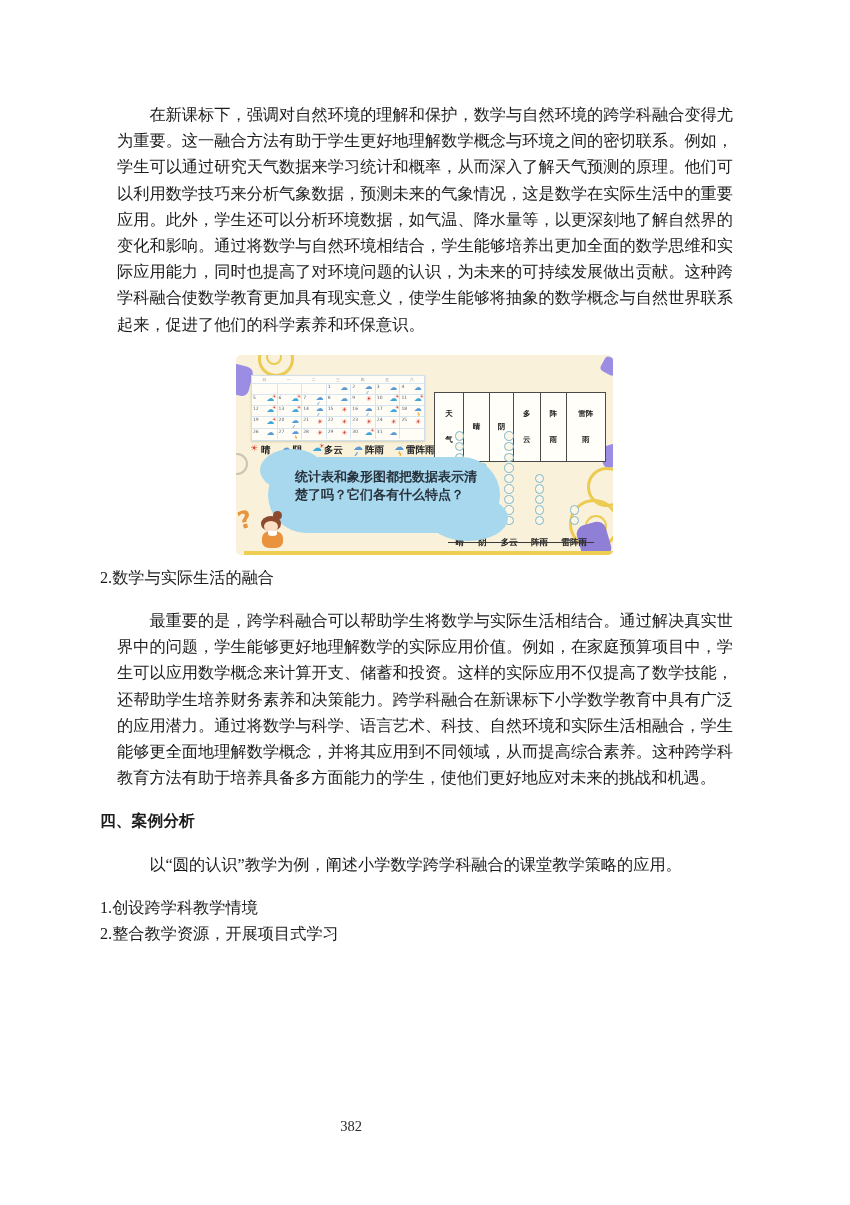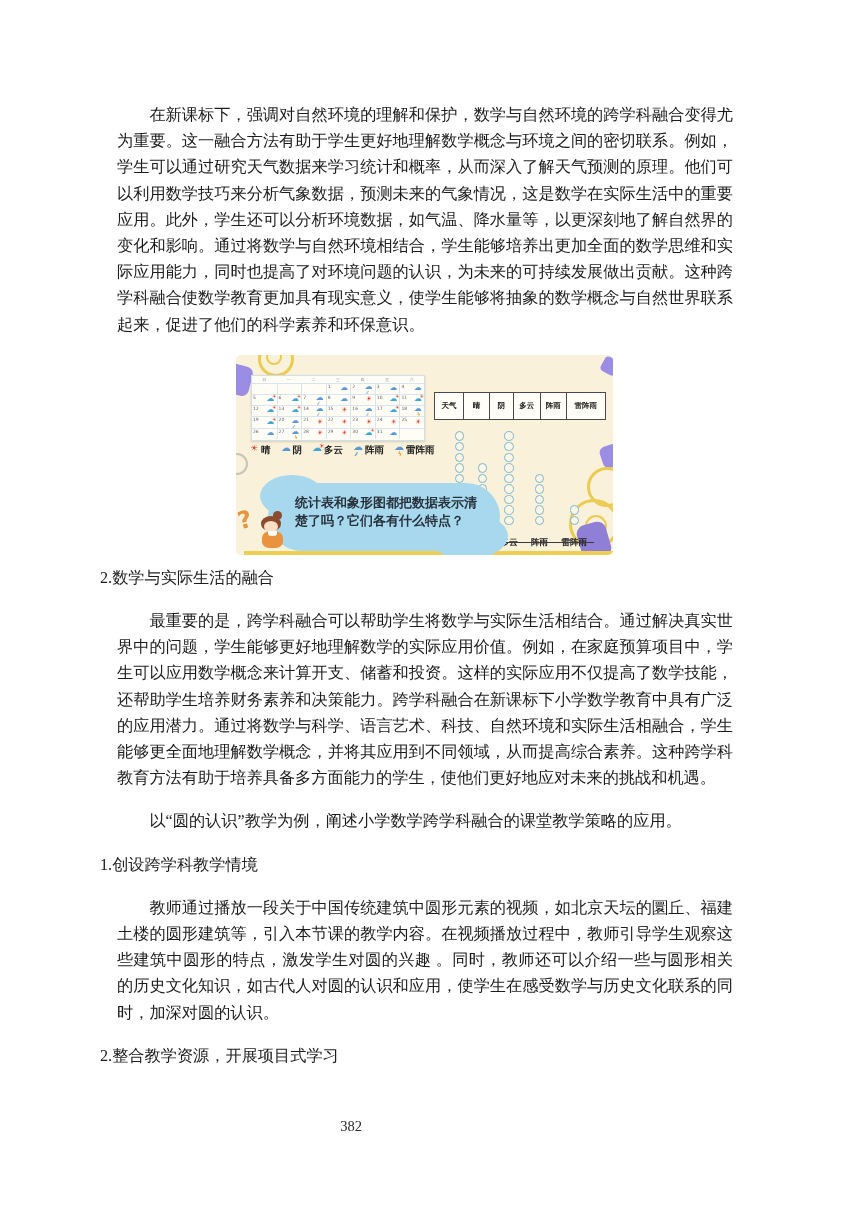--- a/index.html
+++ b/index.html
@@ -59,31 +59,31 @@
   .wi-zhenyu::before{content:"☁";color:#5b9bd5;font-size:8px;left:0;top:-2px;}
   .wi-zhenyu::after{content:"⁄⁄";color:#3a86c8;font-size:4px;left:2px;bottom:-2px;}
   .wi-lei::before{content:"☁";color:#5b9bd5;font-size:8px;left:0;top:-2px;}
   .wi-lei::after{content:"ϟ";color:#eba11c;font-weight:bold;font-size:5px;left:3px;bottom:-2px;}
   
   .cal-legend{position:absolute;left:13px;top:88px;display:flex;gap:10px;align-items:center;height:14px;}
   .leg-item{display:flex;align-items:center;gap:3px;font-size:9.5px;font-weight:bold;color:#222;}
   .leg-item .wi{transform:scale(1.25);transform-origin:left center;}
   
   .wtable{position:absolute;left:198px;top:37px;width:172px;border-collapse:collapse;background:#fffef8;table-layout:fixed;}
-  .wtable td{border:1px solid #4a4a4a;text-align:center;font-size:7.5px;font-weight:bold;color:#222;height:12px;padding:0;overflow:hidden;}
+  .wtable td{border:1px solid #4a4a4a;text-align:center;font-size:7.5px;font-weight:bold;color:#222;height:12px;padding:8px;overflow:hidden;}
   .wtable td.num{color:#3a3fae;}
   
   .picto{position:absolute;left:216px;top:76px;width:138px;}
   .picto-cols{display:flex;align-items:flex-end;justify-content:space-between;padding:0 3px;position:relative;}
   .pcol{display:flex;flex-direction:column;align-items:center;}
   .pcirc{width:7.4px;height:7.4px;border:1px solid #7fb6cc;border-radius:50%;margin:0.6px 0;background:#fbf6e6;}
   .plab{font-size:8.5px;font-weight:bold;color:#222;margin-top:3px;white-space:nowrap;}
   .picto-base{position:absolute;left:-4px;right:-4px;bottom:12.5px;border-top:1.2px solid #3a3a3a;}
   
-  .bubble{position:absolute;left:32px;top:102px;width:232px;height:68px;background:#a7d8ee;border-radius:38px;margin-top:26px;}
+  .bubble{position:absolute;left:32px;top:102px;width:232px;height:76px;background:#a7d8ee;border-radius:38px;}
   .bubble::before{content:"";position:absolute;width:64px;height:42px;background:#a7d8ee;border-radius:50%;left:-8px;top:-8px;}
   .bubble::after{content:"";position:absolute;width:80px;height:46px;background:#a7d8ee;border-radius:50%;right:-8px;bottom:-8px;}
   .bubble-text{
     position:relative;z-index:1;padding:11px 14px 0 27px;
     font-size:13px;font-weight:bold;color:#28323c;line-height:18px;text-align:left;
   }
   
   .qmark{position:absolute;left:2px;top:152px;font-size:24px;font-weight:bold;color:#e8953f;transform:rotate(-14deg);z-index:2;}
   .girl{position:absolute;left:22px;top:160px;width:30px;height:40px;z-index:2;}
   .girl .hair{position:absolute;left:3px;top:1px;width:20px;height:15px;background:#8c4a2f;border-radius:50% 50% 46% 46%;}
@@ -361,19 +361,19 @@
       <div class="bun"></div>
       <div class="hair"></div>
       <div class="face"></div>
       <div class="bodyy"></div>
       <div class="collar"></div>
     </div>
   </div>
 
   <p class="plainline">2.数学与实际生活的融合</p>
   <p class="para">最重要的是，跨学科融合可以帮助学生将数学与实际生活相结合。通过解决真实世界中的问题，学生能够更好地理解数学的实际应用价值。例如，在家庭预算项目中，学生可以应用数学概念来计算开支、储蓄和投资。这样的实际应用不仅提高了数学技能，还帮助学生培养财务素养和决策能力。跨学科融合在新课标下小学数学教育中具有广泛的应用潜力。通过将数学与科学、语言艺术、科技、自然环境和实际生活相融合，学生能够更全面地理解数学概念，并将其应用到不同领域，从而提高综合素养。这种跨学科教育方法有助于培养具备多方面能力的学生，使他们更好地应对未来的挑战和机遇。</p>
+  <p class="bold-head">四、案例分析</p>
   <p class="para">以“圆的认识”教学为例，阐述小学数学跨学科融合的课堂教学策略的应用。</p>
   <p class="plainline">1.创设跨学科教学情境</p>
-  <p class="para">教师通过播放一段关于中国传统建筑中圆形元素的视频，如北京天坛的圜丘、福建土楼的圆形建筑等，引入本节课的教学内容。在视频播放过程中，教师引导学生观察这些建筑中圆形的特点，激发学生对圆的兴趣 。同时，教师还可以介绍一些与圆形相关的历史文化知识，如古代人对圆的认识和应用，使学生在感受数学与历史文化联系的同时，加深对圆的认识。</p>
   <p class="plainline">2.整合教学资源，开展项目式学习</p>
 </div>
 
 <div class="pageno">382</div>
 
 </body></html>

